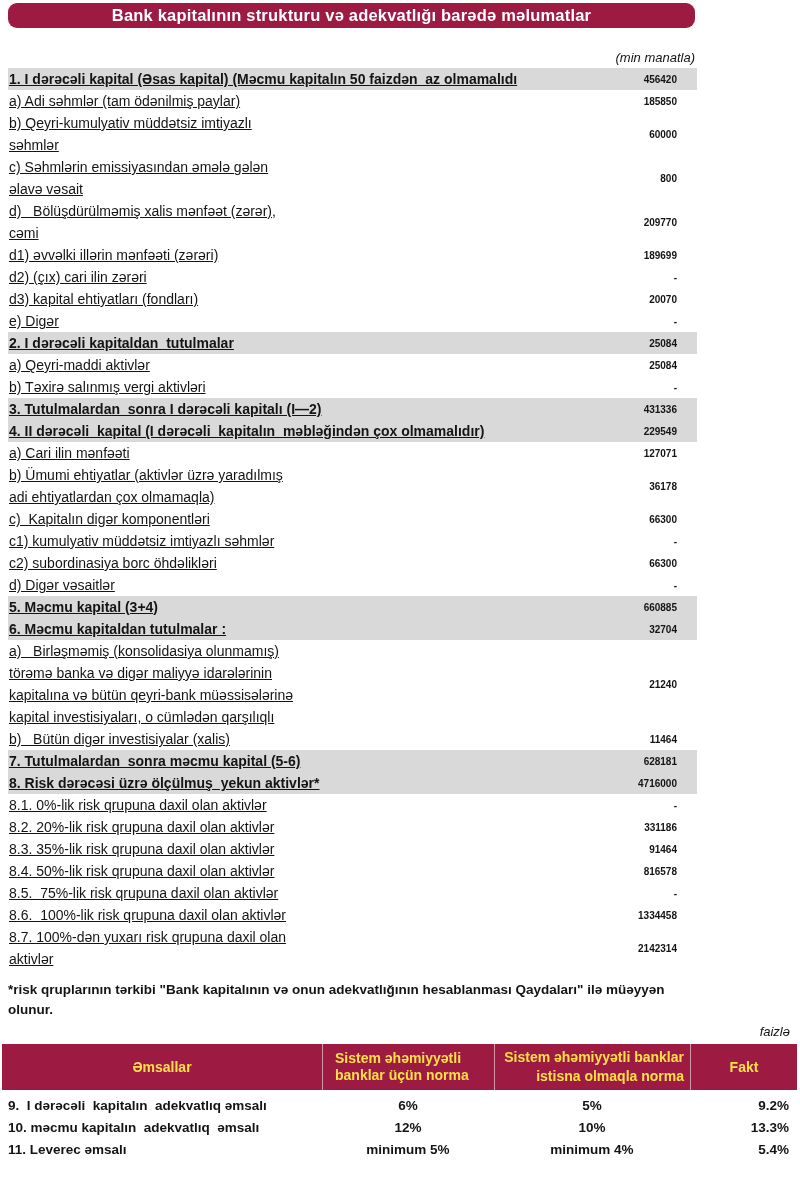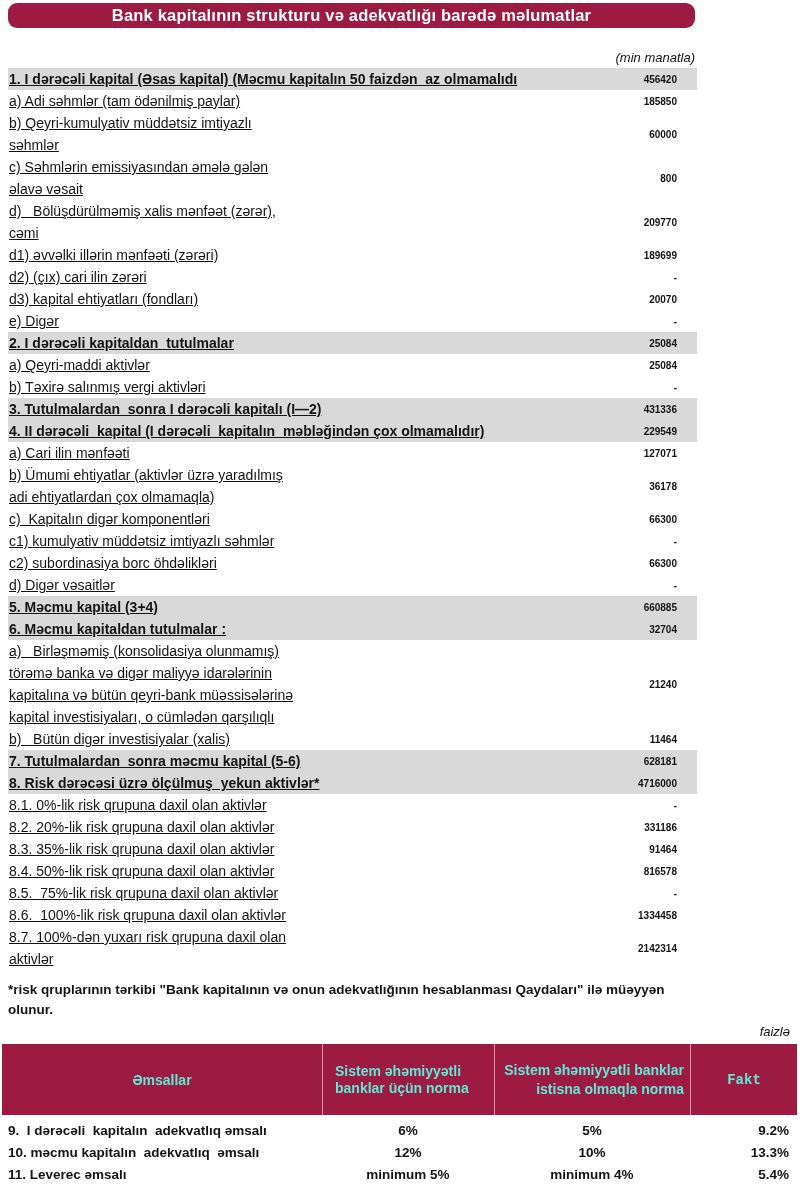--- a/index.html
+++ b/index.html
@@ -35,32 +35,32 @@
   .crow.section .val{font-weight:700;}
   .footnote{
     margin:10px 0 0 8px;width:689px;
     font-weight:700;font-size:13.5px;line-height:20px;
   }
   .percent-note{
     margin:4px 10px 0 0;text-align:right;font-style:italic;font-size:13px;height:16px;
   }
   .ratio-table{margin:4px 0 0 2px;width:795px;}
   .ratio-header{
-    display:flex;background:var(--maroon);color:#5eead4;
-    font-weight:700;font-size:14px;height:71px;
+    display:flex;background:var(--maroon);color:#fde047;
+    font-weight:700;font-size:14px;height:46px;
   }
   .hc{display:flex;align-items:center;box-sizing:border-box;}
   .hc + .hc{border-left:1px solid rgba(255,255,255,.55);}
   .hc1{width:320px;justify-content:center;}
   .hc1 span{text-align:center;}
   .hc2{width:172px;justify-content:center;padding:0 12px;}
   .hc2 span{text-align:left;line-height:17px;}
   .hc3{width:196px;justify-content:flex-end;padding-right:6px;}
   .hc3 span{text-align:right;line-height:19px;}
-  .hc4{flex:1;justify-content:center;font-family:Liberation Mono, monospace;}
+  .hc4{flex:1;justify-content:center;}
   .ratio-body{padding-top:5px;}
   .rrow{display:flex;font-weight:700;font-size:13.5px;line-height:22px;}
   .rc1{width:320px;flex:0 0 320px;padding-left:6px;white-space:pre;box-sizing:border-box;}
   .rc2{width:172px;flex:0 0 172px;text-align:center;}
   .rc3{width:196px;flex:0 0 196px;text-align:center;}
   .rc4{flex:1;text-align:right;padding-right:8px;}
 </style>
 </head>
 <body>
 

